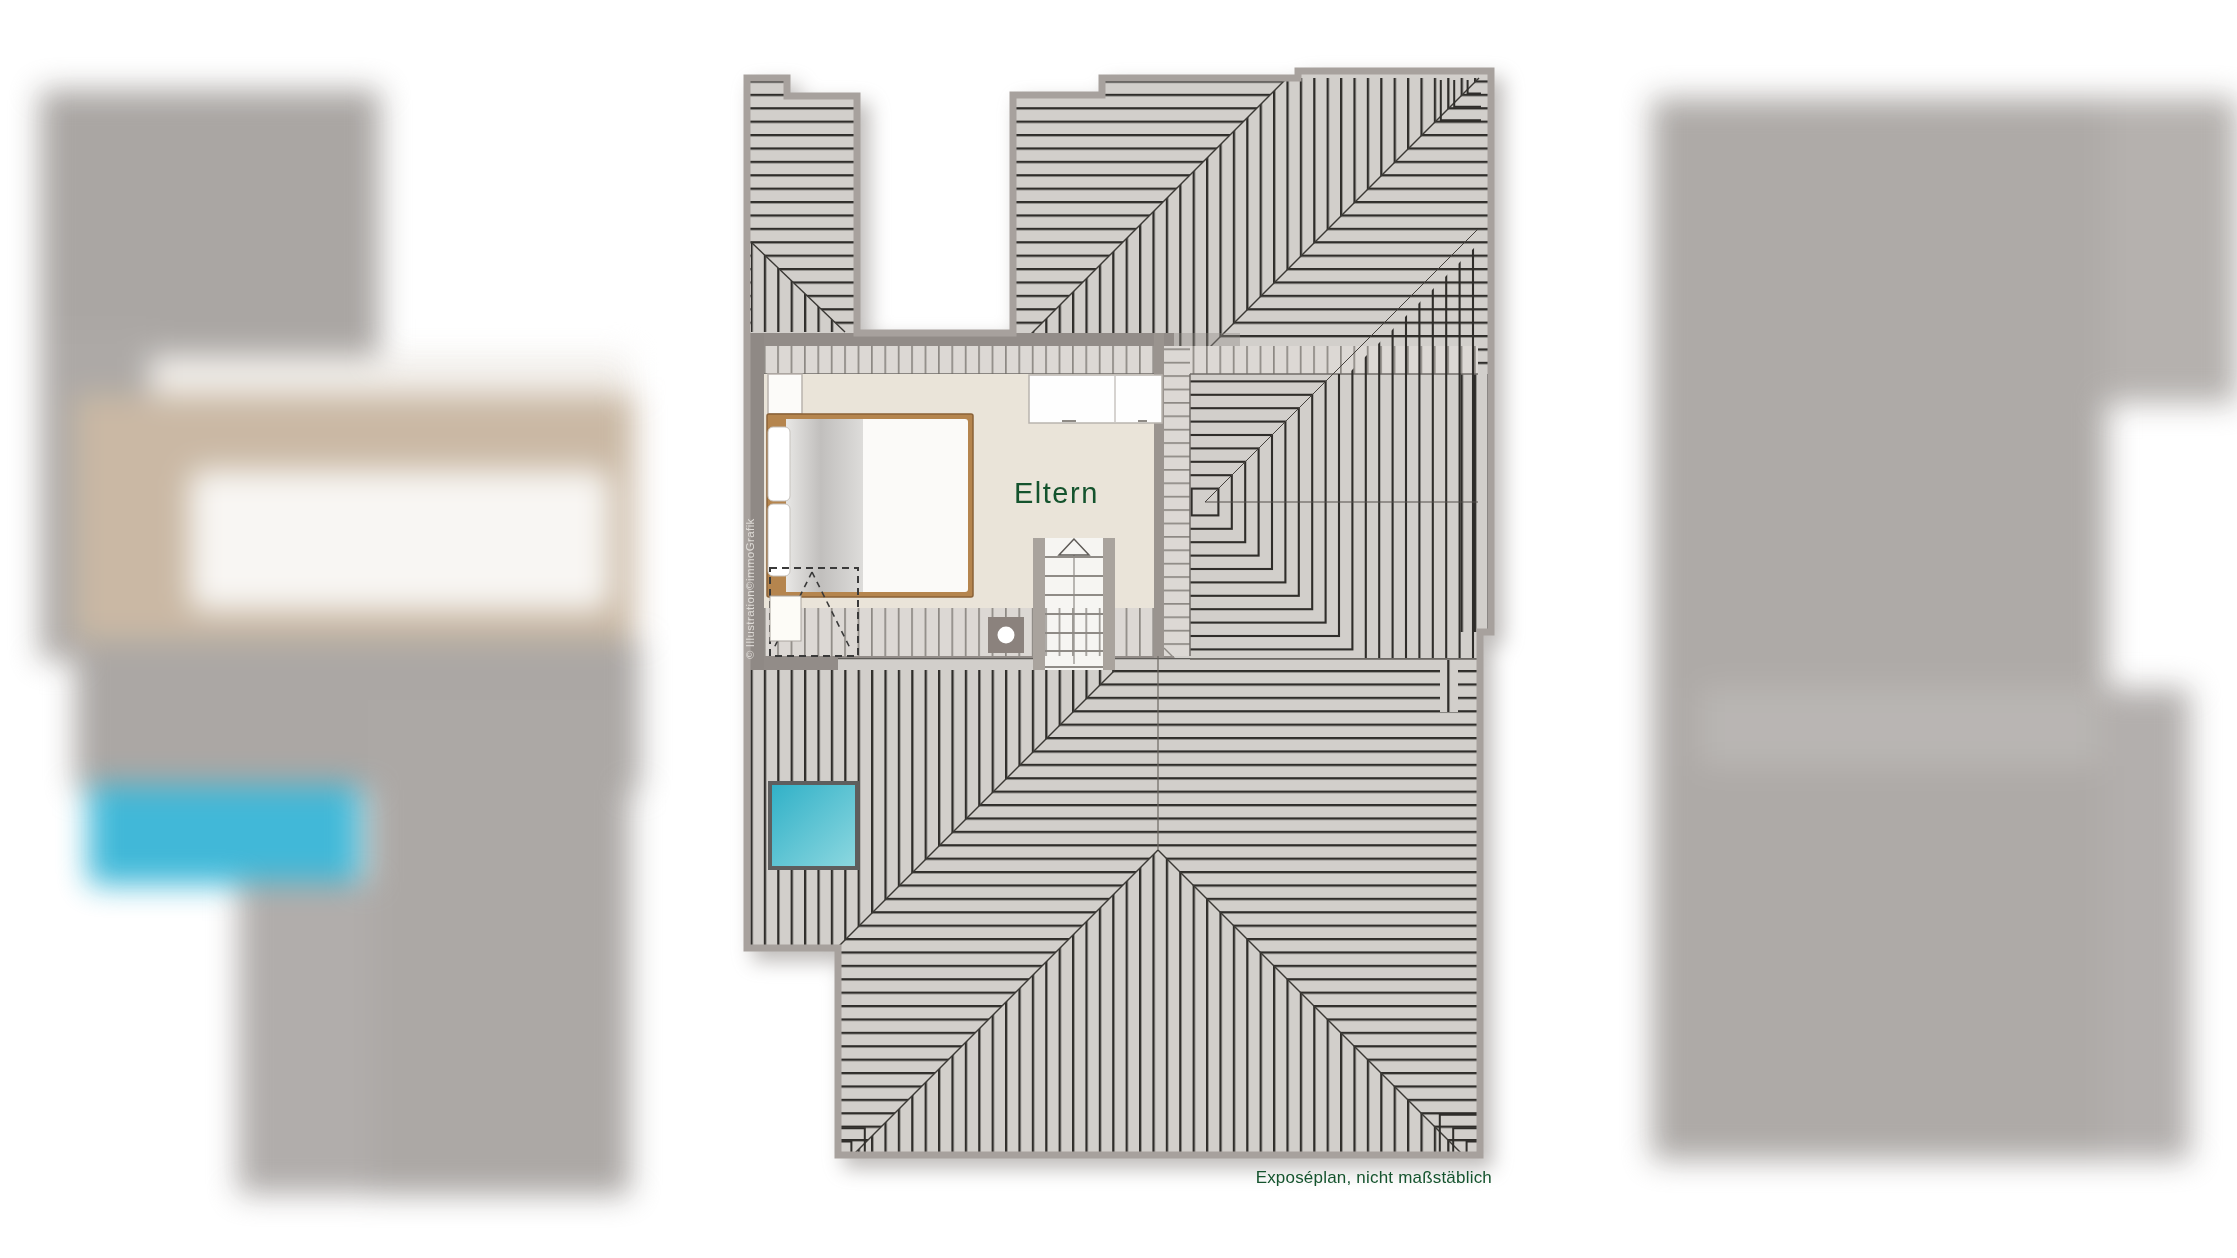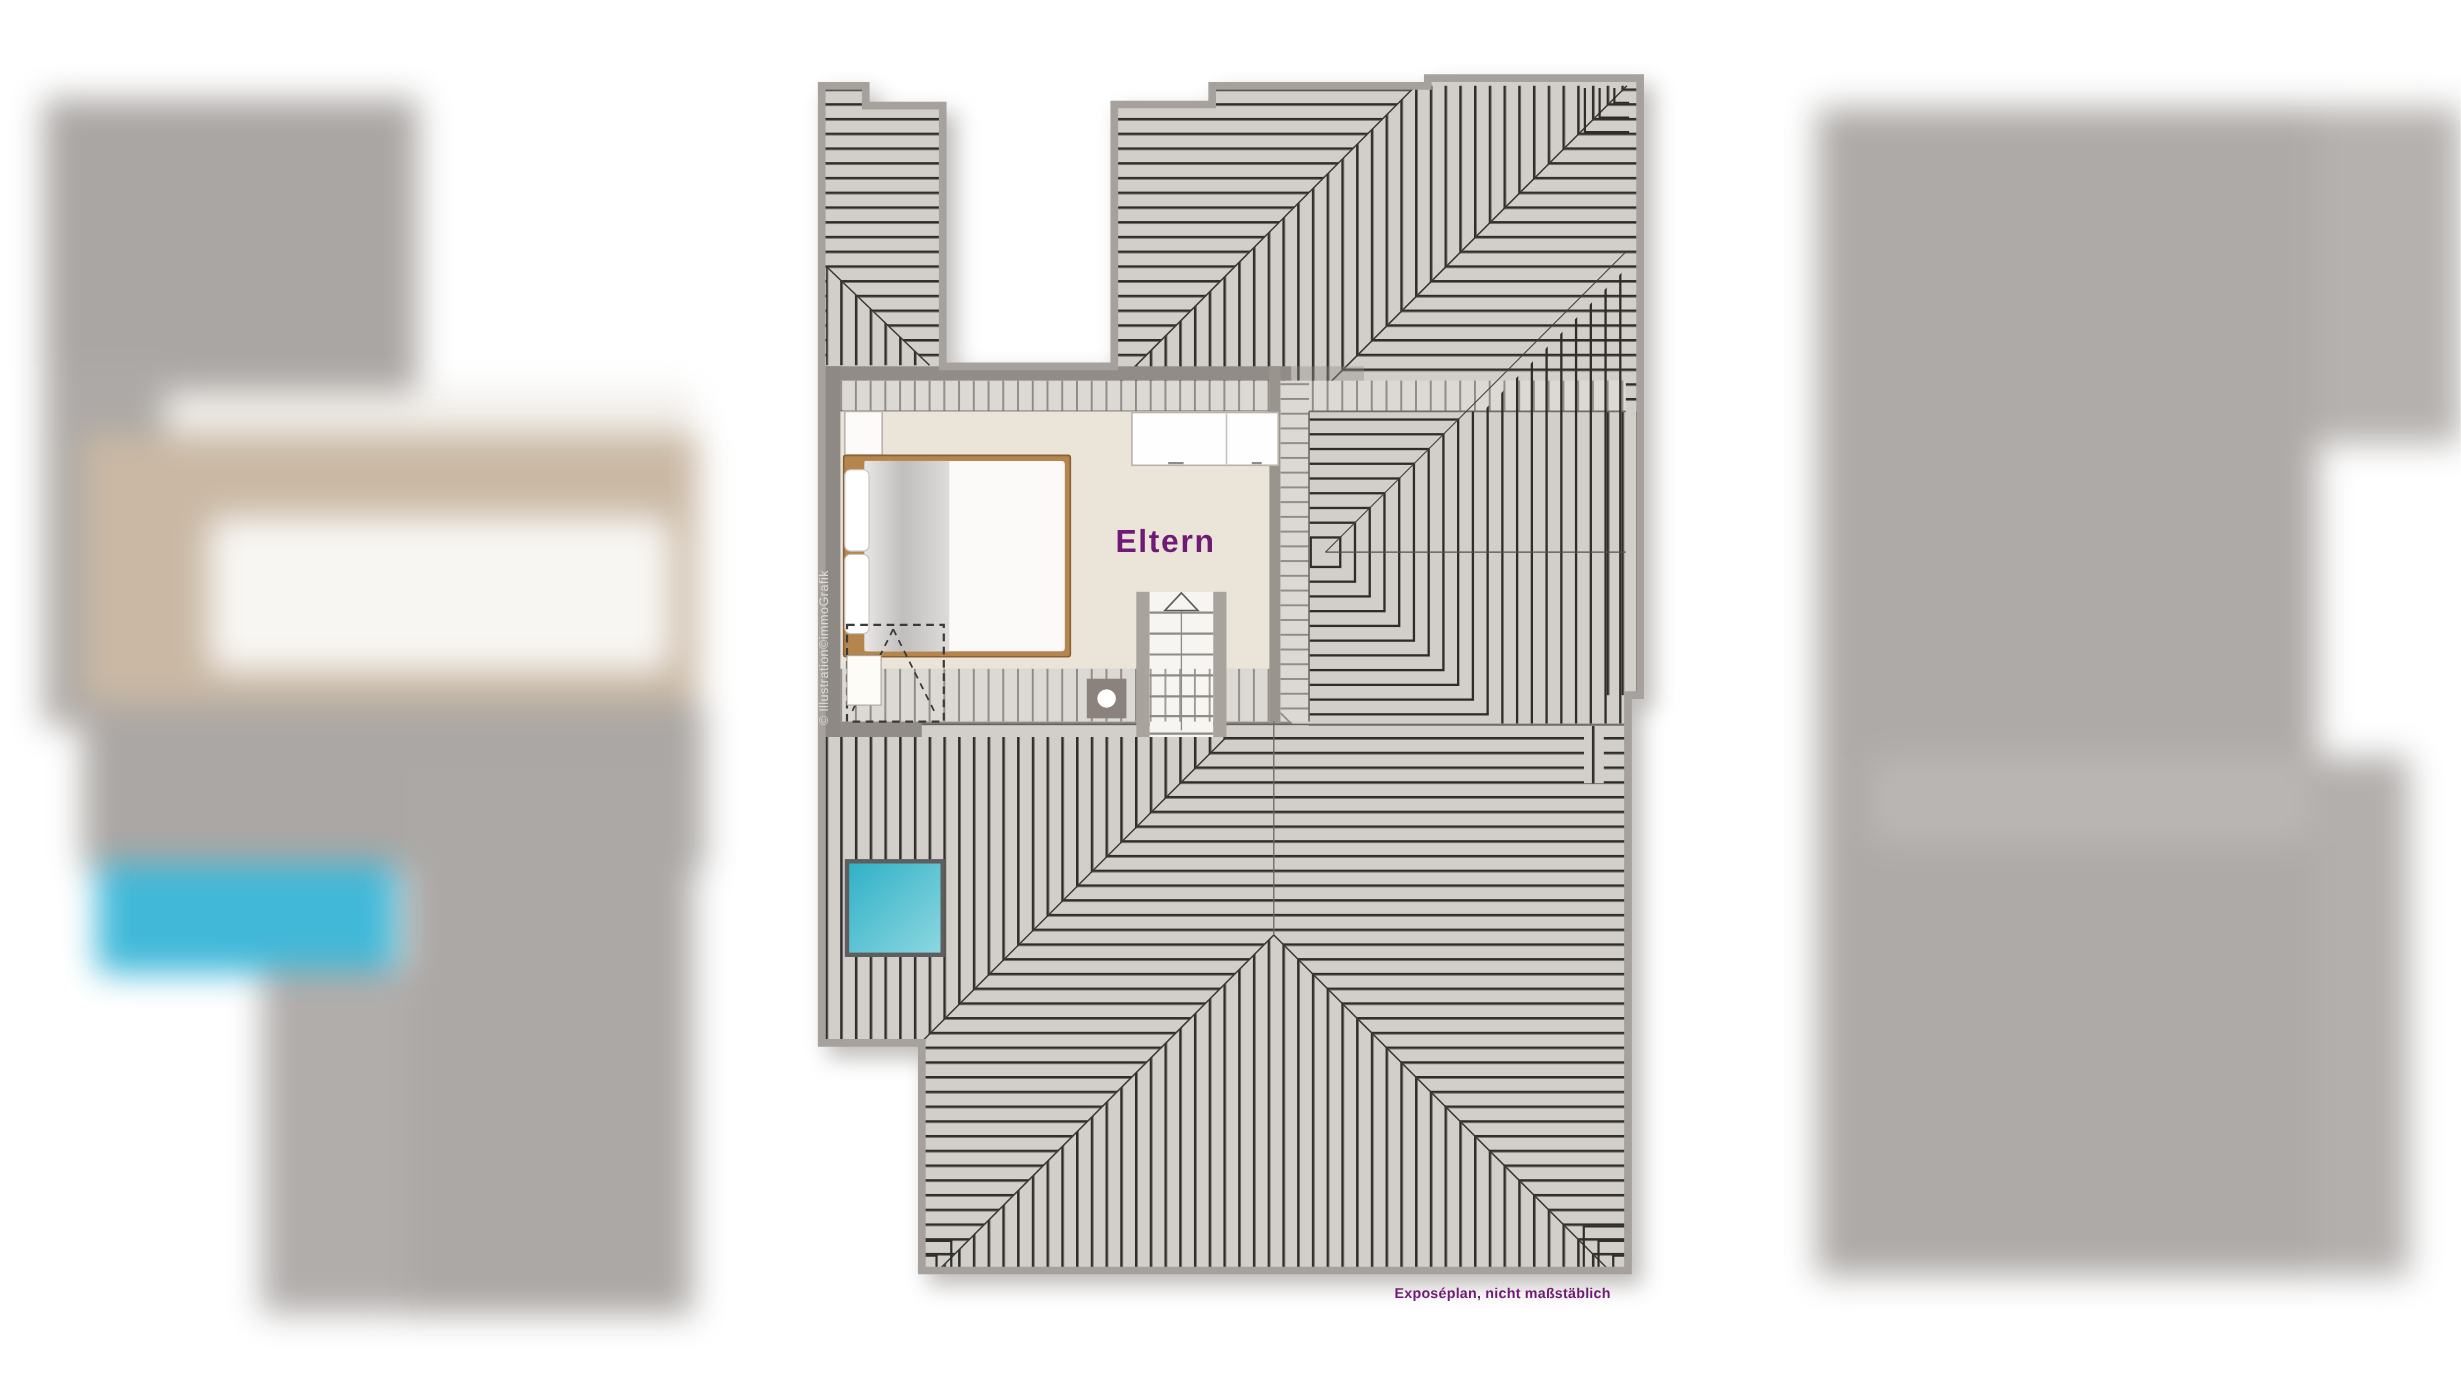--- a/index.html
+++ b/index.html
@@ -2,23 +2,23 @@
 <html><head>
 <meta charset="utf-8">
 <style>
   html,body{margin:0;padding:0;background:#ffffff;}
   body{width:2237px;height:1258px;position:relative;overflow:hidden;
        font-family:"Liberation Sans", sans-serif;}
   .blur-wrap{position:absolute;inset:0;filter:blur(15px);opacity:.96;}
   .blk{position:absolute;}
   #plan-svg{position:absolute;left:690px;top:40px;
             filter:drop-shadow(9px 10px 10px rgba(110,104,99,.45));}
-  .plan-label{position:absolute;color:#701a75;font-weight:700;}
+  .plan-label{position:absolute;color:#14532d;font-weight:400;}
   #lbl-room{left:1014px;top:477px;width:120px;font-size:29px;letter-spacing:1.5px;}
-  #lbl-caption{left:1240px;top:1168px;width:252px;font-size:13px;text-align:center;letter-spacing:.2px;}
+  #lbl-caption{left:1240px;top:1168px;width:252px;font-size:17px;text-align:right;letter-spacing:.2px;}
   #lbl-copy{left:744px;top:659px;transform:rotate(-90deg);transform-origin:top left;
             font-size:11.5px;font-weight:400;color:#dedbd7;letter-spacing:.4px;white-space:nowrap;width:172px;}
   #lbl-copy .glyph{margin-right:3px;}
 </style>
 </head>
 <body>
 
 <div class="blur-wrap">
   <div class="blk" style="left:40px;top:90px;width:340px;height:280px;background:#a7a3a0"></div>
   <div class="blk" style="left:40px;top:330px;width:120px;height:330px;background:#aaa6a3"></div>

